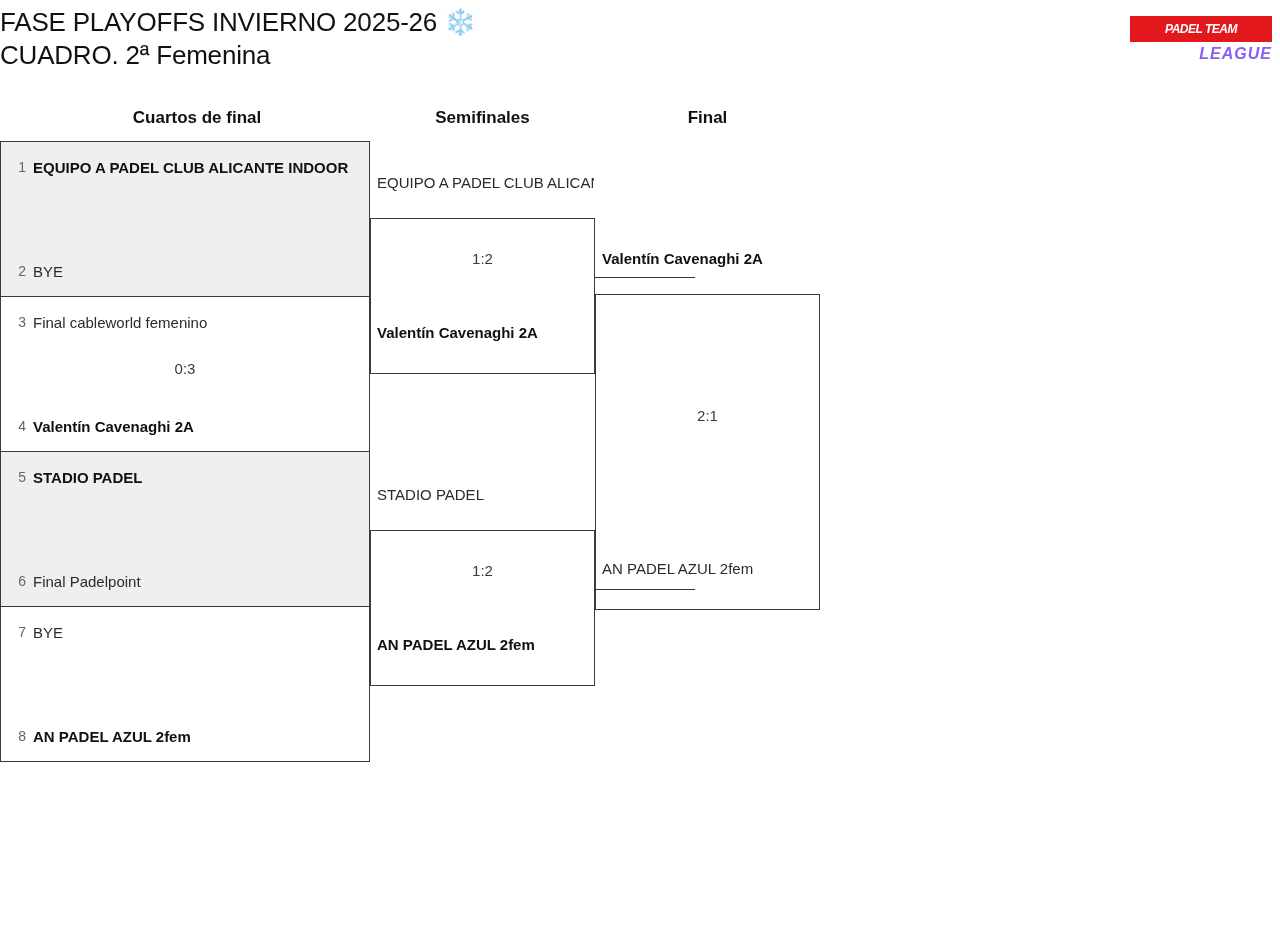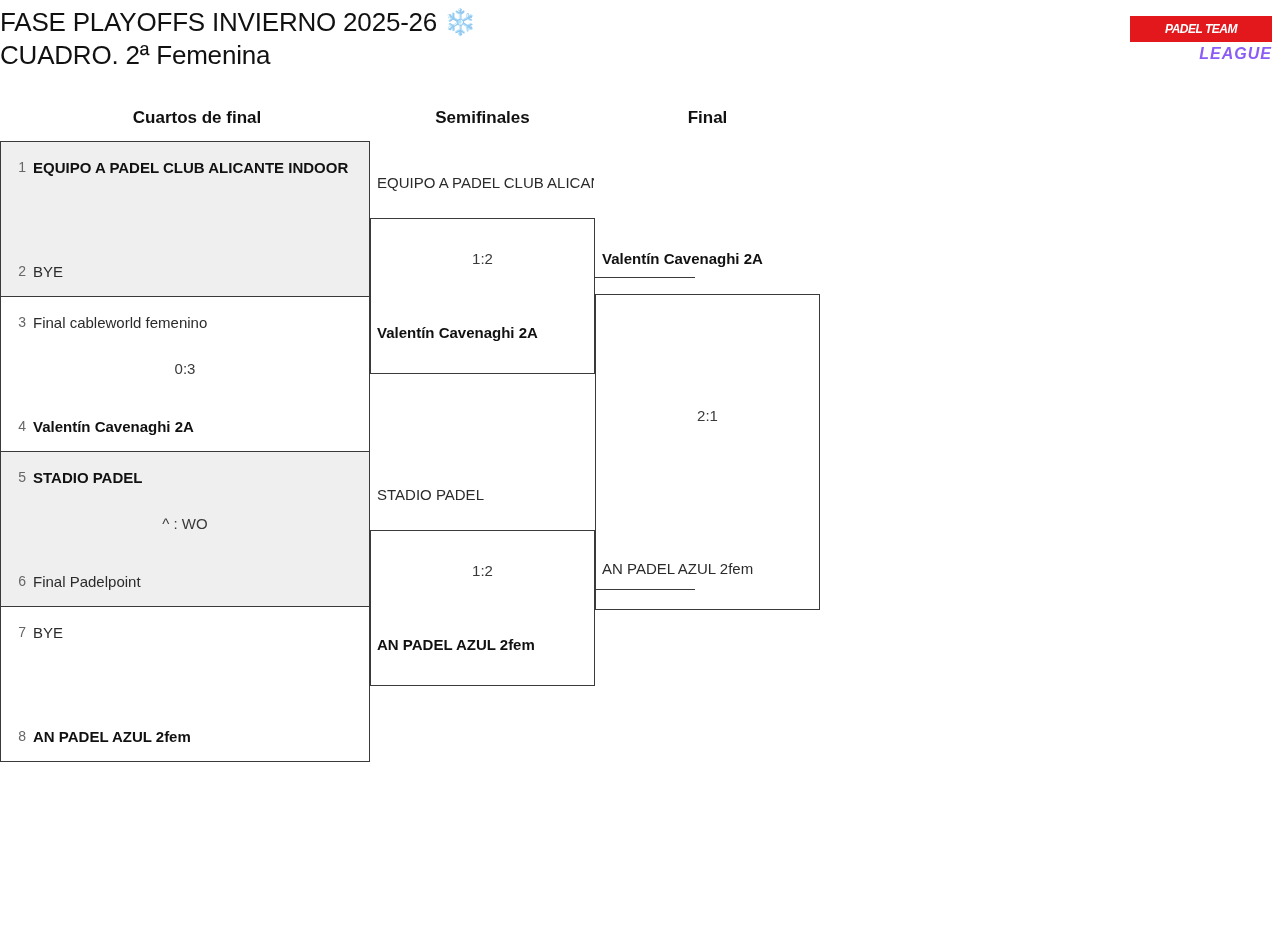--- a/index.html
+++ b/index.html
@@ -198,21 +198,20 @@
       <span class="seed">4</span>
       <span class="pname">Valentín Cavenaghi 2A</span>
     </div>
   </div>
 
   <div class="match r1 shaded" id="match-r1-2">
     <div class="slot top winner">
       <span class="seed">5</span>
       <span class="pname">STADIO PADEL</span>
     </div>
-    <div class="score">^ : WO</div>
     <div class="slot bot">
       <span class="seed">6</span>
       <span class="pname">Final Padelpoint</span>
     </div>
   </div>
 
   <div class="match r1" id="match-r1-3">
     <div class="slot top">
       <span class="seed">7</span>
       <span class="pname">BYE</span>

